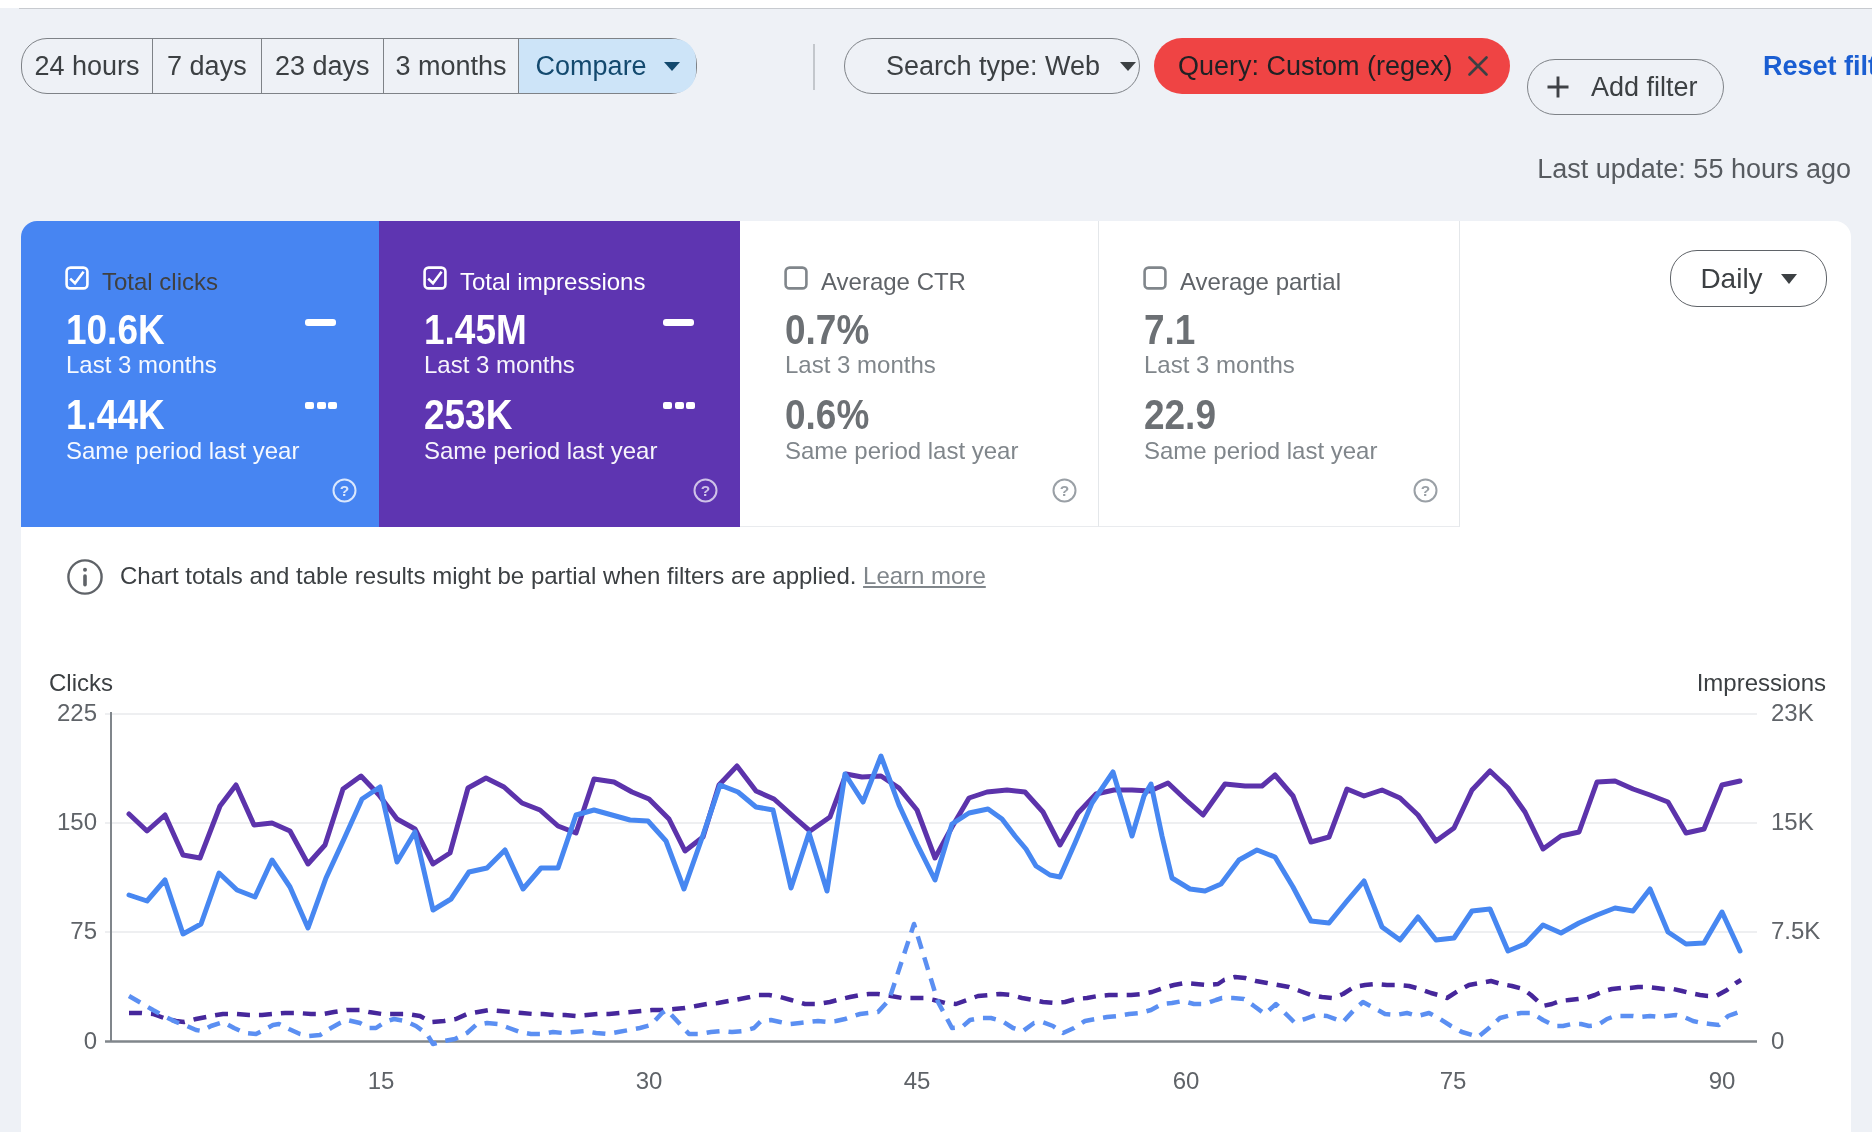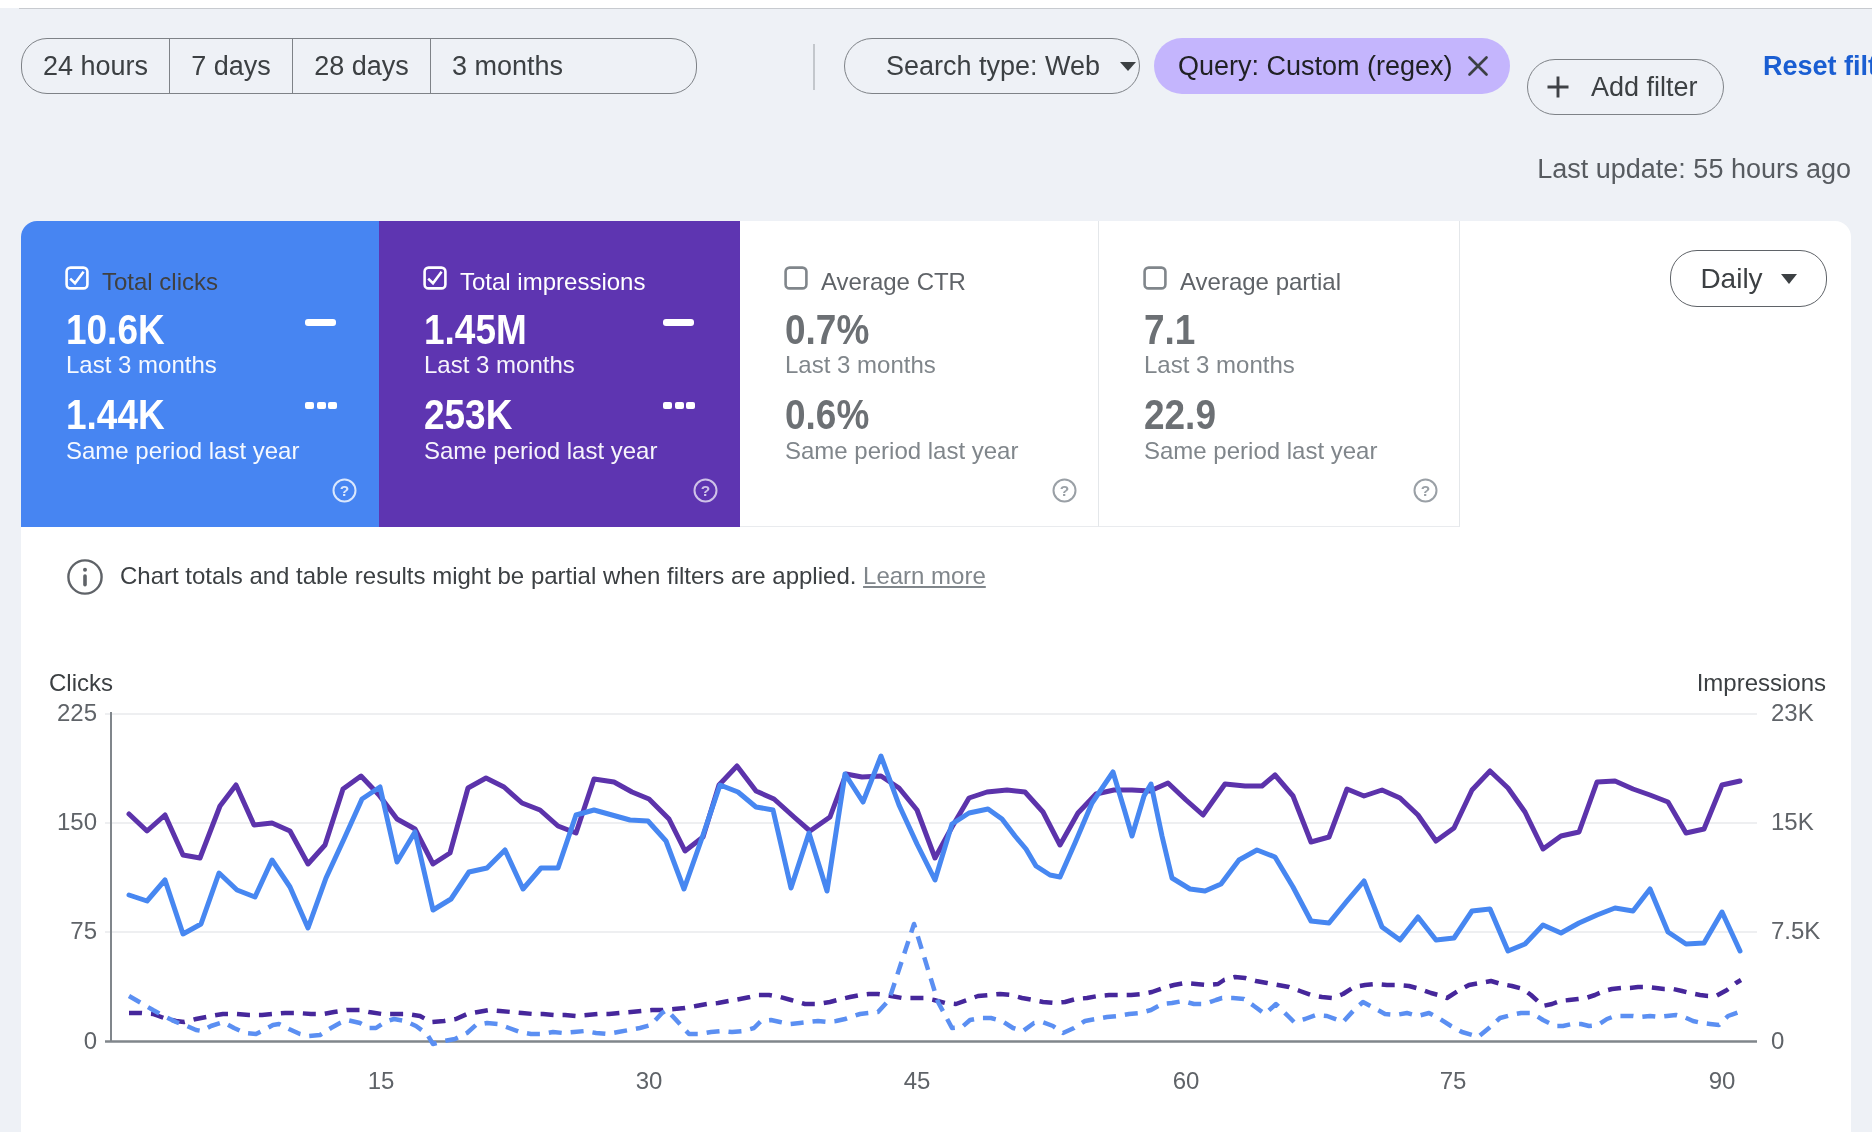--- a/index.html
+++ b/index.html
@@ -12,21 +12,21 @@
   .seg { left:21px; top:38px; width:676px; height:56px; background:transparent; border:1px solid #7e8287; border-radius:26px; display:flex; }
   .segbtn { border-right:1px solid #7e8287; height:100%; display:flex; align-items:center; justify-content:center; font-size:27px; color:#3c4043; }
   .segbtn:last-child { border-right:none; }
   .b1{width:148px;} .b2{width:123px;} .b3{width:138px;} .b4{width:153px;text-align:right;}
   .bc{width:200px; background:#cde4f8; border-radius:0 21px 21px 0; color:#13496e; gap:17px; font-weight:500;}
   .caret { width:0; height:0; border-left:8px solid transparent; border-right:8px solid transparent; border-top:9px solid #13496e; }
   .caretd { width:0; height:0; border-left:8px solid transparent; border-right:8px solid transparent; border-top:9px solid #3c4043; }
   .vdiv { left:813px; top:44px; width:2px; height:46px; background:#c3c7cc; }
   .pill { height:56px; top:38px; background:transparent; border:1px solid #7e8287; border-radius:28px; display:flex; align-items:center; font-size:27px; color:#3c4043; }
   .searchpill { left:844px; width:296px; padding-left:41px; gap:20px; }
-  .chip { left:1154px; width:356px; background:#c4b5fd; border:none; color:#202124; padding-left:24px; position:absolute; }
+  .chip { left:1154px; width:356px; background:#ef4444; border:none; color:#202124; padding-left:24px; position:absolute; }
   .addpill { left:1527px; width:197px; padding-left:18px; gap:21px;margin-top:21px; }
   .reset { left:1763px; top:51px; font-size:27px; font-weight:700; color:#1a5ed2; white-space:nowrap; }
   .lastupd { left:1400px; top:154px; width:451px; text-align:right; font-size:27px; color:#575b60; }
   
   .panel { left:21px; top:221px; width:1830px; height:911px; background:#fff; border-radius:16px 16px 0 0; }
   .card { top:221px; height:306px; }
   .cardblue { left:21px; width:358px; background:#4785f2; border-radius:16px 0 0 0; }
   .cardpurple { left:379px; width:361px; background:#5e35b1; }
   .cardw1 { left:740px; width:359px; border-right:1px solid #e4e7ea; border-bottom:1px solid #e9ebee; }
   .cardw2 { left:1099px; width:361px; border-right:1px solid #e4e7ea; border-bottom:1px solid #e9ebee; }
@@ -40,22 +40,23 @@
   .infotext span { color:#80868b; text-decoration:underline; }
 </style>
 </head>
 <body>
   <div class="abs topstrip"></div>
   <div class="abs topline"></div>
 
   <div class="abs seg">
     <div class="segbtn b1">24 hours</div>
     <div class="segbtn b2">7 days</div>
-    <div class="segbtn b3">28 days</div>
+    <div class="segbtn b3">23 days</div>
     <div class="segbtn b4">3 months</div>
+    <div class="segbtn bc">Compare <span class="caret"></span></div>
   </div>
   <div class="abs vdiv"></div>
   <div class="abs pill searchpill">Search type: Web <span class="caretd"></span></div>
   <div class="abs pill chip">Query: Custom (regex)
     <svg width="28" height="28" viewBox="0 0 28 28" style="position:absolute; right:18px; top:14px;">
       <path d="M5.5 5.5 L22.5 22.5 M22.5 5.5 L5.5 22.5" stroke="#3c4043" stroke-width="2.7" stroke-linecap="round"></path>
     </svg>
   </div>
   <div class="abs pill addpill">
     <svg width="24" height="24" viewBox="0 0 24 24">

